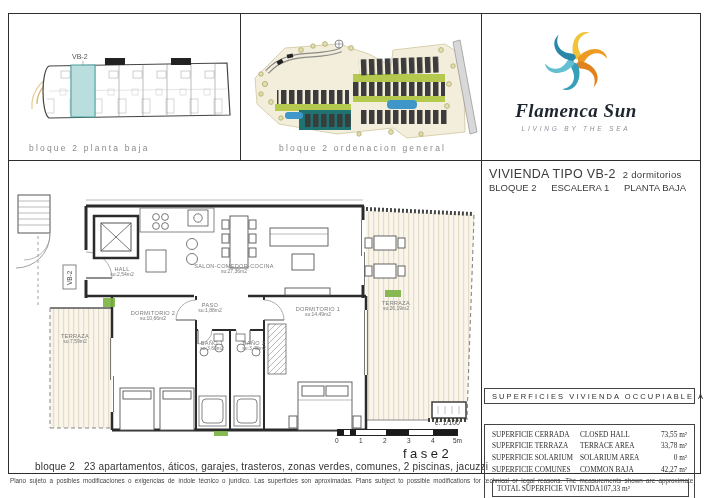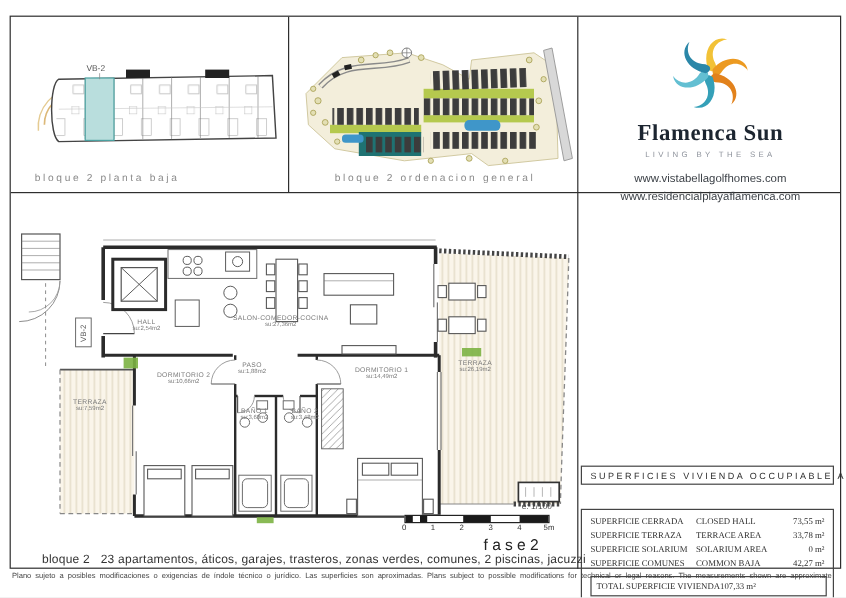--- a/index.html
+++ b/index.html
@@ -8,21 +8,21 @@
     position:relative; width:705px; height:498px; background:#ffffff;
     font-family:"Liberation Sans", sans-serif; color:#333; overflow:hidden;
   }
   .abs { position:absolute; }
   .sheet { left:8px; top:13px; width:693px; height:461px; border:1.5px solid #2e2e2e; }
   .vline, .hline { background:#2e2e2e; }
   .caption {
     font-size:8.5px; letter-spacing:2.2px; color:#8a8a8a; white-space:nowrap;
   }
   
-  .brand { left:498px; top:30px; width:188px; text-align:center; }
+  .brand { left:482px; top:30px; width:188px; text-align:center;font-style:italic; }
   .brand-name {
     font-family:"Liberation Serif", serif; font-weight:bold; font-size:19px;
     color:#1c2530; margin-top:4px; letter-spacing:.5px;
   }
   .brand-tag { font-size:6.5px; letter-spacing:2.8px; color:#8d929b; margin-top:3px; }
   .brand-urls { margin-top:10px; font-size:9.5px; color:#3c4147; line-height:1.55; }
   
   .unit-h { left:489px; top:167px; width:205px; color:#3b3b3b; }
   .unit-h .l1 { font-size:12.5px; letter-spacing:.3px; white-space:nowrap; }
   .unit-h .l1 .beds { font-size:9.5px; margin-left:7px; }
@@ -160,26 +160,30 @@
         <path d="M0,-4 C3,-20 18,-28 27,-18 C18,-22 9,-17 8,-7 C8,1 2,2 0,-4 Z" fill="#f2c237" transform="rotate(-30)"></path>
         <path d="M0,-4 C3,-20 18,-28 27,-18 C18,-22 9,-17 8,-7 C8,1 2,2 0,-4 Z" fill="#ec9a21" transform="rotate(30)"></path>
         <path d="M0,-4 C3,-20 18,-28 27,-18 C18,-22 9,-17 8,-7 C8,1 2,2 0,-4 Z" fill="#e2821c" transform="rotate(90)"></path>
         <path d="M0,-4 C3,-20 18,-28 27,-18 C18,-22 9,-17 8,-7 C8,1 2,2 0,-4 Z" fill="#35a0b8" transform="rotate(150)"></path>
         <path d="M0,-4 C3,-20 18,-28 27,-18 C18,-22 9,-17 8,-7 C8,1 2,2 0,-4 Z" fill="#63bfd2" transform="rotate(210)"></path>
         <path d="M0,-4 C3,-20 18,-28 27,-18 C18,-22 9,-17 8,-7 C8,1 2,2 0,-4 Z" fill="#2b87a8" transform="rotate(270)"></path>
       </g>
     </svg>
     <div class="brand-name">Flamenca Sun</div>
     <div class="brand-tag">LIVING BY THE SEA</div>
-    <div class="brand-urls">
-      <div>www.vistabellagolfhomes.com</div>
-      <div>www.residencialplayaflamenca.com</div>
+  </div>
+
+  <div class="abs unit-h">
+    <div class="l1"><span>VIVIENDA TIPO VB-2</span><span class="beds">2 dormitorios</span></div>
+    <div class="l2">
+      <span>BLOQUE 2</span>
+      <span>ESCALERA 1</span>
+      <span>PLANTA BAJA</span>
     </div>
   </div>
-
 
   <div class="abs" style="left:8px;top:190px;width:473px;height:252px">
     <svg width="473" height="252" viewBox="0 0 473 252">
 
       <rect x="10" y="5" width="32" height="38" fill="#fff" stroke="#555" stroke-width="1"></rect>
       <g stroke="#777" stroke-width="0.5">
         <line x1="10" y1="11" x2="42" y2="11"></line>
           <line x1="10" y1="17" x2="42" y2="17"></line>
         <line x1="10" y1="23" x2="42" y2="23"></line>
           <line x1="10" y1="29" x2="42" y2="29"></line>

